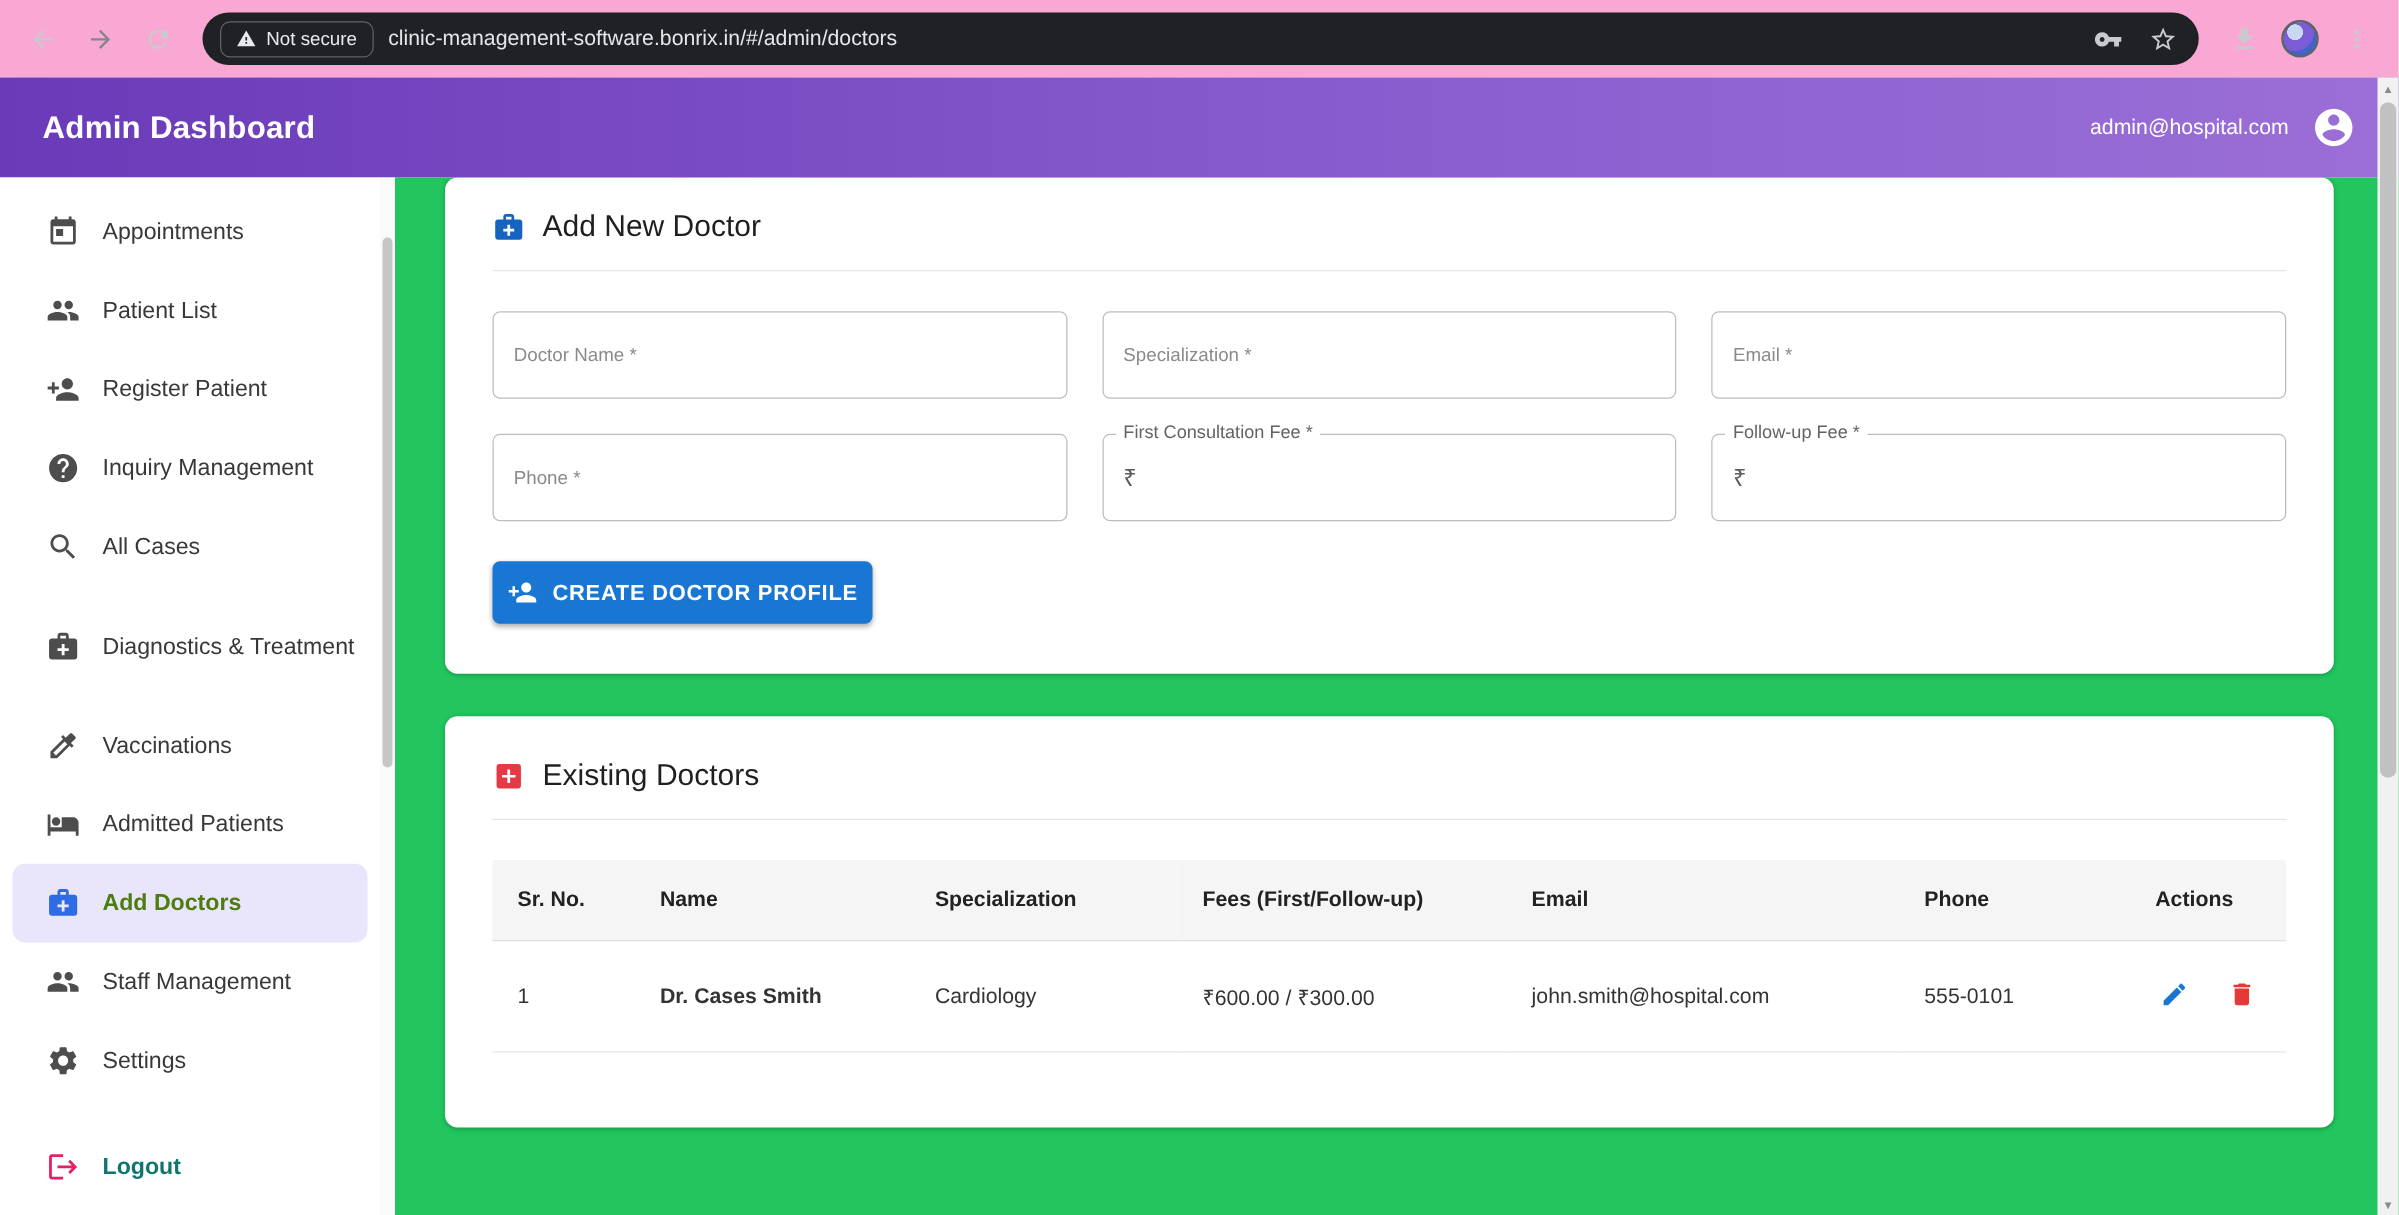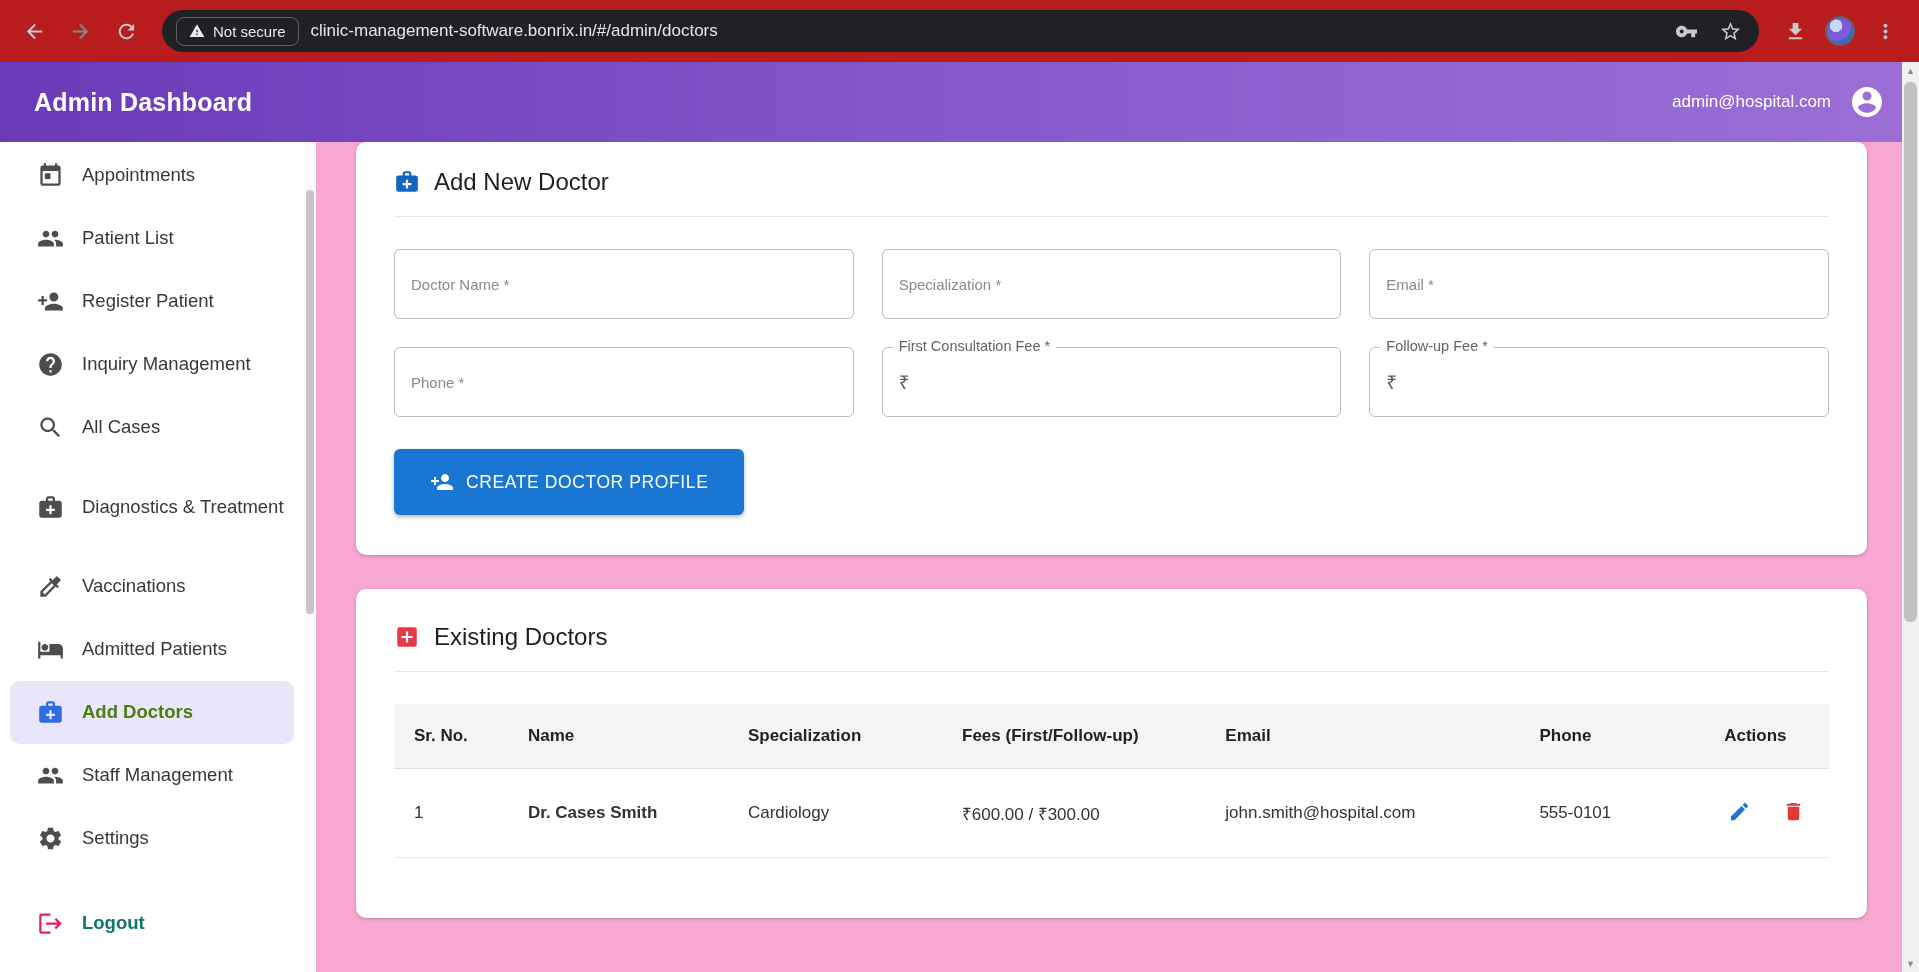--- a/index.html
+++ b/index.html
@@ -1,20 +1,20 @@
 <!DOCTYPE html>
 <html><head>
 <meta charset="utf-8">
 <style>
   * { margin:0; padding:0; box-sizing:border-box; }
   html,body { width:1919px; height:972px; overflow:hidden; font-family:"Liberation Sans", sans-serif; background:#fafafa; }
   .page { position:relative; width:1919px; height:972px; overflow:hidden; }
 
   
-  .browser-bar { height:62px; background:#b91c1c; display:flex; align-items:center; padding:0 14px; gap:6px; }
+  .browser-bar { height:62px; background:#f9a8d4; display:flex; align-items:center; padding:0 14px; gap:6px; }
   .bicon { width:40px; height:40px; border-radius:50%; display:flex; align-items:center; justify-content:center; color:#c8cacd; cursor:pointer; flex:none; }
   .bicon svg { width:23px; height:23px; fill:currentColor; }
   .bicon.dim { color:#84878b; }
   .omnibox { flex:1; height:42px; background:#202124; border-radius:21px; margin:0 10px; display:flex; align-items:center; padding:0 14px; gap:12px; cursor:text; }
   .security-chip { display:flex; align-items:center; gap:8px; border:1px solid #5f6368; border-radius:8px; padding:5px 12px; color:#e8eaed; font-size:15px; cursor:pointer; flex:none; }
   .security-chip svg { width:16px; height:16px; fill:#e8eaed; }
   .url-text { color:#e4e6e9; font-size:17px; flex:1; white-space:nowrap; overflow:hidden; }
   .omni-right { display:flex; align-items:center; gap:14px; flex:none; }
   .omni-right .bicon { width:30px; height:30px; }
   .right-btns { display:flex; align-items:center; gap:10px; flex:none; }
@@ -25,56 +25,56 @@
   .app-title { font-size:25px; font-weight:bold; flex:1; letter-spacing:.2px; }
   .header-right { display:flex; align-items:center; gap:18px; }
   .header-email { font-size:17px; }
   .account-icon { width:36px; height:36px; color:#fff; cursor:pointer; }
   .account-icon svg { width:100%; height:100%; fill:currentColor; }
 
   
   .main-row { display:flex; height:830px; }
 
   
-  .sidebar { width:304px; background:#fff; padding-top:2px; flex:none; }
+  .sidebar { width:304px; background:#fff; padding-top:12px; flex:none; }
   .side-item { height:63px; display:flex; align-items:center; padding:0 14px 0 37px; gap:18px; cursor:pointer; color:#383838; }
   .side-item .s-icon { width:27px; height:27px; color:#4d4d4d; flex:none; }
   .side-item .s-icon svg { width:100%; height:100%; fill:currentColor; }
   .side-item .s-label { font-size:18.5px; line-height:1.35; }
   .side-item.tall { height:96px; }
   .side-item.active { background:#e9e6fb; border-radius:10px; margin:0 10px; padding:0 8px 0 27px; }
   .side-item.active .s-icon { color:#2e6be5; }
   .side-item.active .s-label { color:#4d7c0f; font-weight:bold; }
   .side-item.logout { margin-top:22px; }
   .side-item.logout .s-icon { color:#e91e63; }
   .side-item.logout .s-label { color:#0f766e; font-weight:bold; }
 
   .sidebar-scroll { width:12px; background:#fafafa; position:relative; flex:none; cursor:pointer; }
   .sidebar-scroll .thumb { position:absolute; left:2px; top:48px; width:8px; height:424px; background:#c6c6c6; border-radius:4px; }
 
   
-  .content { flex:1; background:#f9a8d4; overflow:hidden; padding:0 52px 0 40px; }
+  .content { flex:1; background:#22c55e; overflow:hidden; padding:0 52px 0 40px; }
   .card { background:#fff; border-radius:10px; box-shadow:0 1px 3px rgba(0,0,0,.18), 0 1px 6px rgba(0,0,0,.08); }
   .card-1 { padding:26px 38px 40px; }
   .card-2 { margin-top:34px; padding:34px 38px 60px; }
   .card-title { display:flex; align-items:center; gap:14px; font-size:24px; color:#1f1f1f; }
   .ct-icon { width:26px; height:26px; flex:none; }
   .ct-icon svg { width:100%; height:100%; }
   .ct-icon.blue { color:#1565c0; }
   .ct-icon.red { color:#e53945; }
   .card-divider { border-bottom:1px solid #e6e6e6; margin:20px 0 32px; }
 
   
   .form-grid { display:grid; grid-template-columns:repeat(3,1fr); gap:28px 28px; }
   .tf { position:relative; display:flex; align-items:center; height:70px; border:1px solid #bdbdbd; border-radius:6px; background:#fff; padding:0 16px; }
   .tf input { border:0; outline:0; flex:1; font-family:inherit; font-size:15px; color:#333; background:transparent; }
   .tf input::placeholder { color:#8a8a8a; opacity:1; }
   .tf-label { position:absolute; top:-10px; left:10px; background:#fff; padding:0 6px; font-size:14.5px; color:#636363; white-space:nowrap; }
   .tf .prefix { color:#5c5c5c; margin-right:10px; font-size:19px; }
-  .primary-btn { display:inline-flex; align-items:center; gap:12px; background:#1976d2; color:#fff; border:none; border-radius:6px; padding:0 36px; height:66px; font-family:inherit; font-size:17.5px; font-weight:normal; letter-spacing:.6px; box-shadow:0 2px 4px rgba(0,0,0,.3); margin-top:32px; cursor:pointer; }
+  .primary-btn { display:inline-flex; align-items:center; gap:12px; background:#1976d2; color:#fff; border:none; border-radius:6px; padding:0 12px; height:50px; font-family:inherit; font-size:17.5px; font-weight:bold; letter-spacing:.6px; box-shadow:0 2px 4px rgba(0,0,0,.3); margin-top:32px; cursor:pointer; }
   .primary-btn svg { width:24px; height:24px; fill:#fff; }
 
   
   .doctors-table { width:100%; border-collapse:collapse; margin-top:32px; }
   .doctors-table th { background:#f5f5f5; text-align:left; font-weight:bold; font-size:17px; color:#222; padding:22px 20px; border-bottom:1px solid #e0e0e0; }
   .doctors-table td { padding:27px 20px; font-size:17px; color:#333; border-bottom:1px solid #e8e8e8; background:#fff; }
   .cell-name { font-weight:bold; color:#222; }
   .action-btn { background:none; border:none; cursor:pointer; padding:4px; }
   .action-btn svg { width:23px; height:23px; }
   .action-edit svg { fill:#1976d2; }

